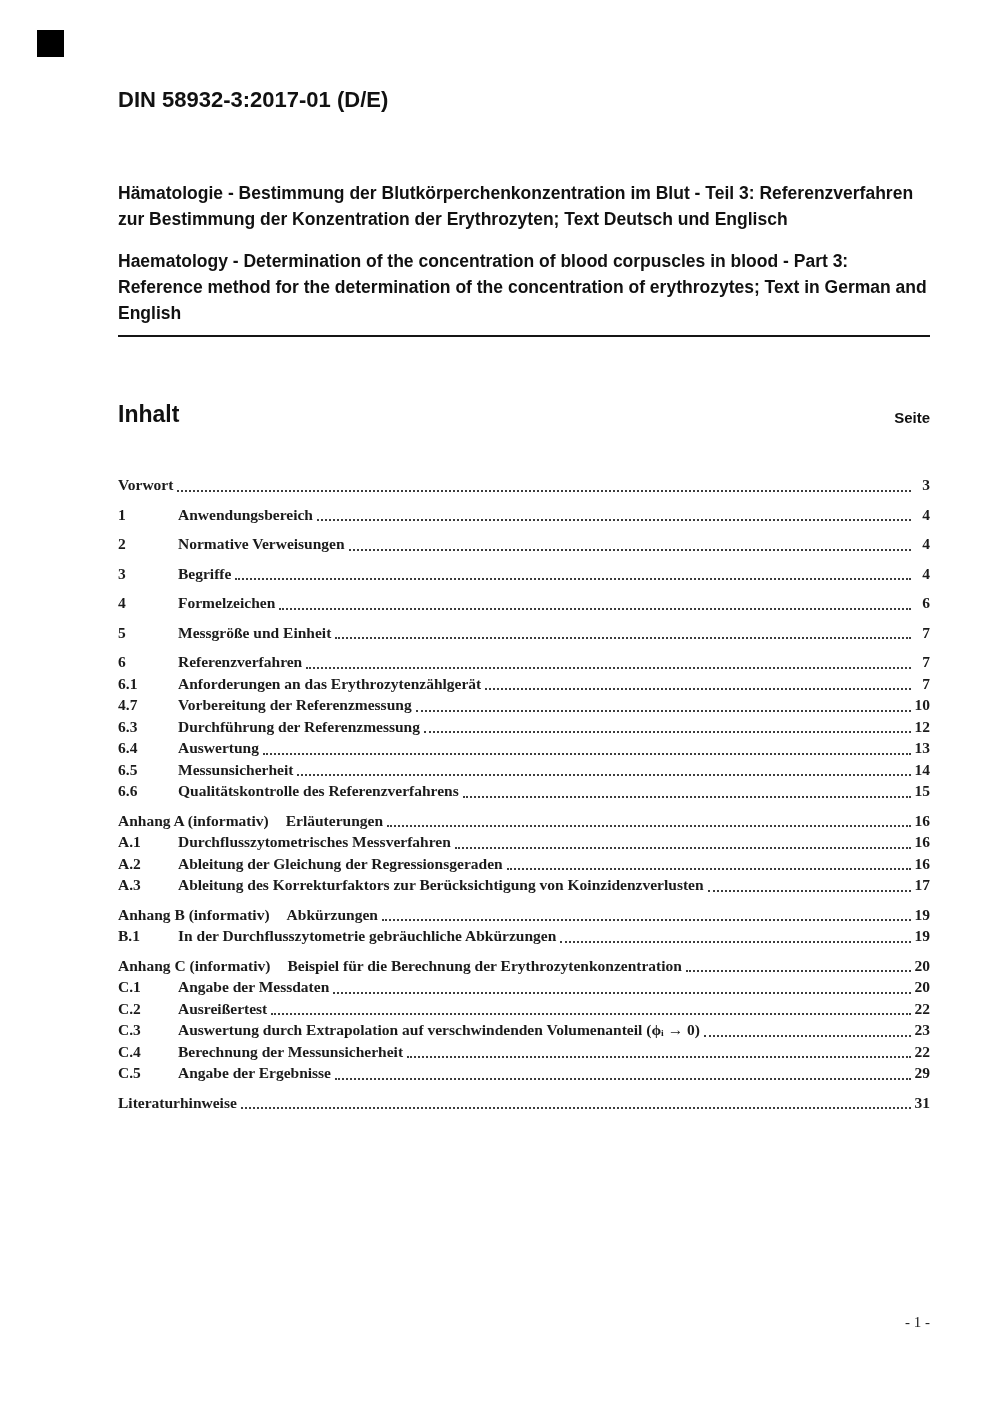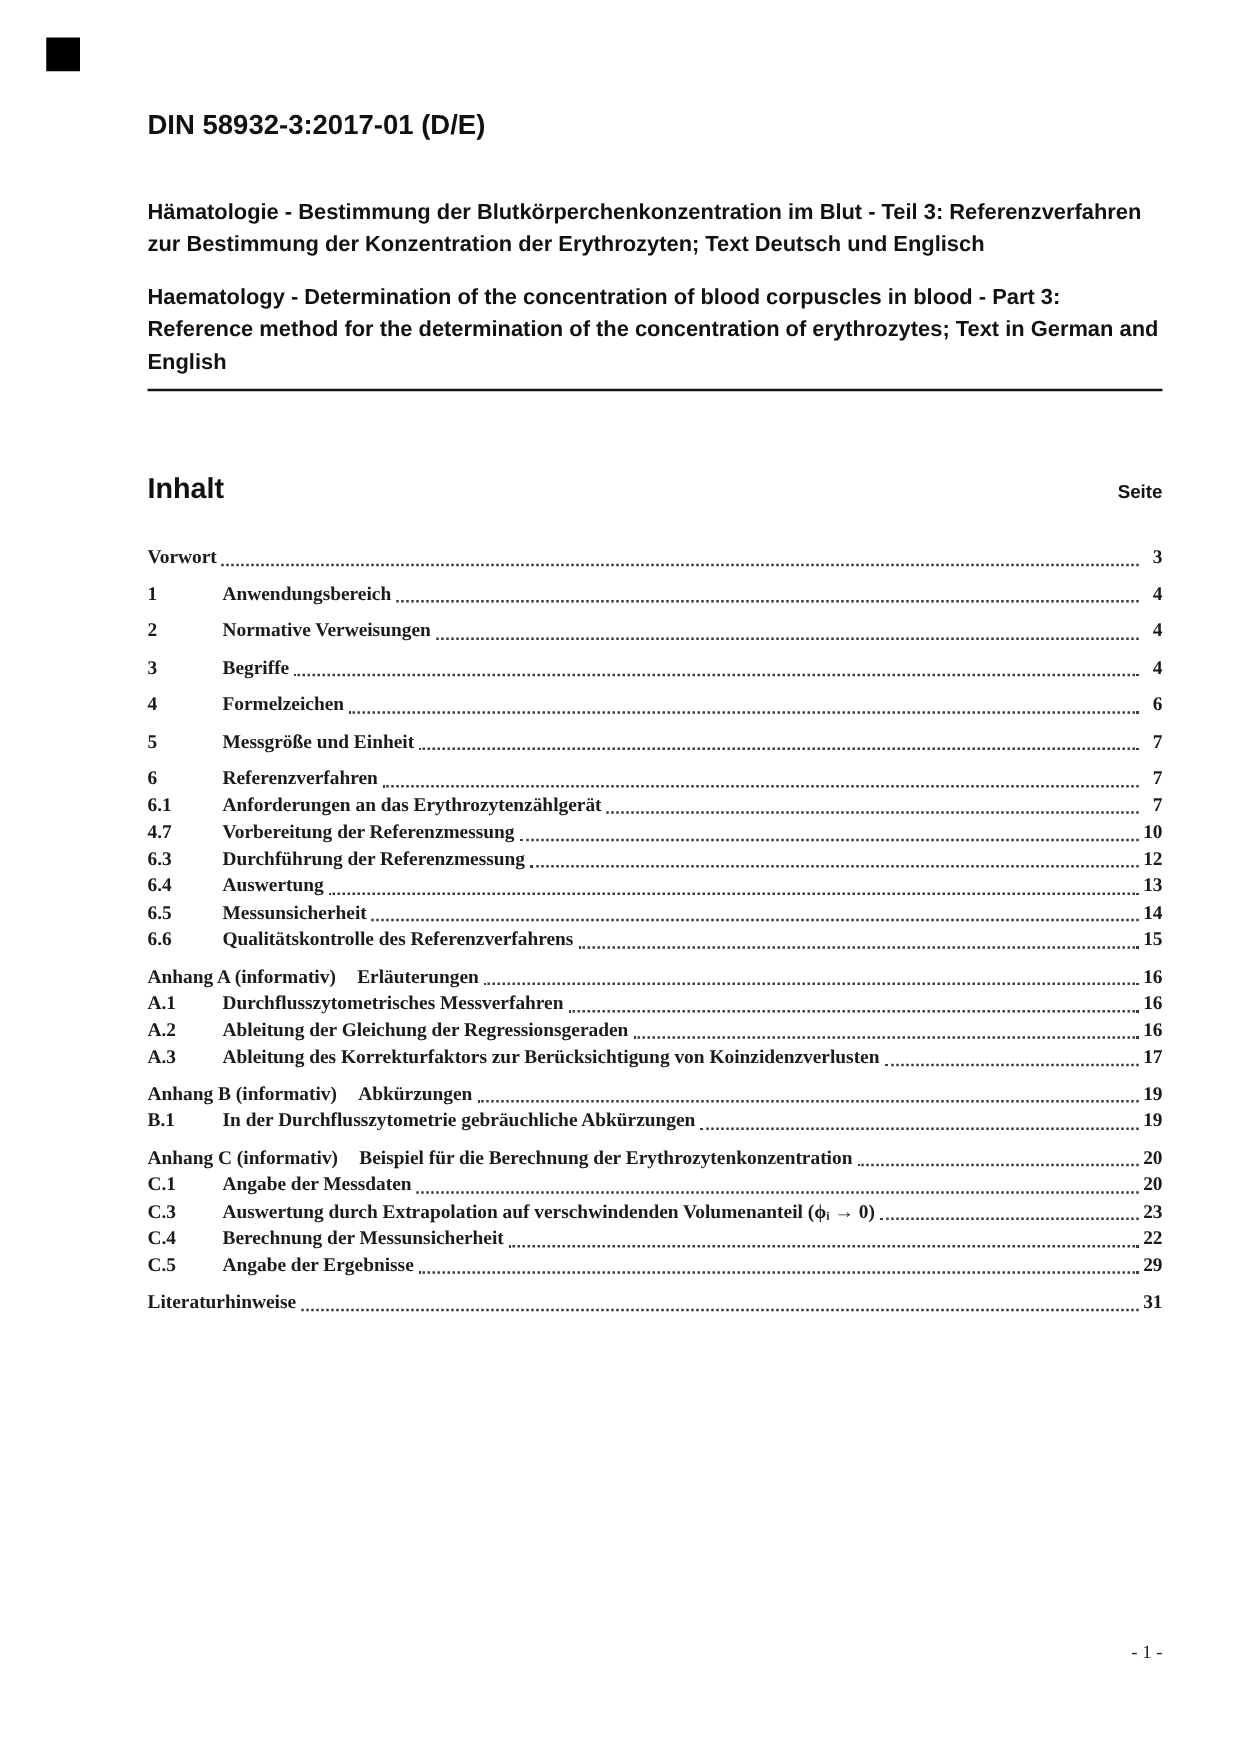--- a/index.html
+++ b/index.html
@@ -18,21 +18,21 @@
   }
   .content {
     position: absolute; left: 118px; top: 0; width: 812px;
   }
   .doc-number {
     margin: 86px 0 0 0;
     font-size: 22px; font-weight: bold; line-height: 28px;
     color: #111;
   }
   .title-de {
-    margin: 42px 0 0 0;
+    margin: 66px 0 0 0;
     font-size: 17.5px; font-weight: bold; line-height: 26px;
     color: #111;
   }
   .title-en {
     margin: 16px 0 0 0;
     font-size: 17.5px; font-weight: bold; line-height: 26px;
     color: #111;
   }
   .divider {
     border: none; border-top: 2px solid #151515;
@@ -43,21 +43,21 @@
     margin-top: 36px;
   }
   .toc-header h2 {
     margin: 0; font-size: 23px; font-weight: bold; color: #111;
   }
   .seite-label {
     font-size: 15px; font-weight: bold; color: #111;
     padding-bottom: 2px;
     margin-top: 36px;
   }
-  #toc-list { margin-top: 31px; }
+  #toc-list { margin-top: 46px; }
   .toc-row {
     display: flex; align-items: flex-end;
     font-family: "Liberation Serif", serif;
     font-weight: bold;
     font-size: 15.5px; line-height: 21.5px;
     color: #1b1b1b;
   }
   .toc-row.gap { margin-top: 8px; }
   .toc-row .num { flex: 0 0 60px; white-space: nowrap; }
   .toc-row.anhang .num { flex: 0 0 auto; padding-right: 17px; }
@@ -212,20 +212,26 @@
         <span class="leader"></span>
         <span class="page">20</span>
       </div>
       <div class="toc-row">
         <span class="num">C.1</span>
         <span class="label">Angabe der Messdaten</span>
         <span class="leader"></span>
         <span class="page">20</span>
       </div>
       <div class="toc-row">
+        <span class="num">C.2</span>
+        <span class="label">Ausreißertest</span>
+        <span class="leader"></span>
+        <span class="page">22</span>
+      </div>
+      <div class="toc-row">
         <span class="num">C.3</span>
         <span class="label">Auswertung durch Extrapolation auf verschwindenden Volumenanteil (ϕᵢ → 0)</span>
         <span class="leader"></span>
         <span class="page">23</span>
       </div>
       <div class="toc-row">
         <span class="num">C.4</span>
         <span class="label">Berechnung der Messunsicherheit</span>
         <span class="leader"></span>
         <span class="page">22</span>

